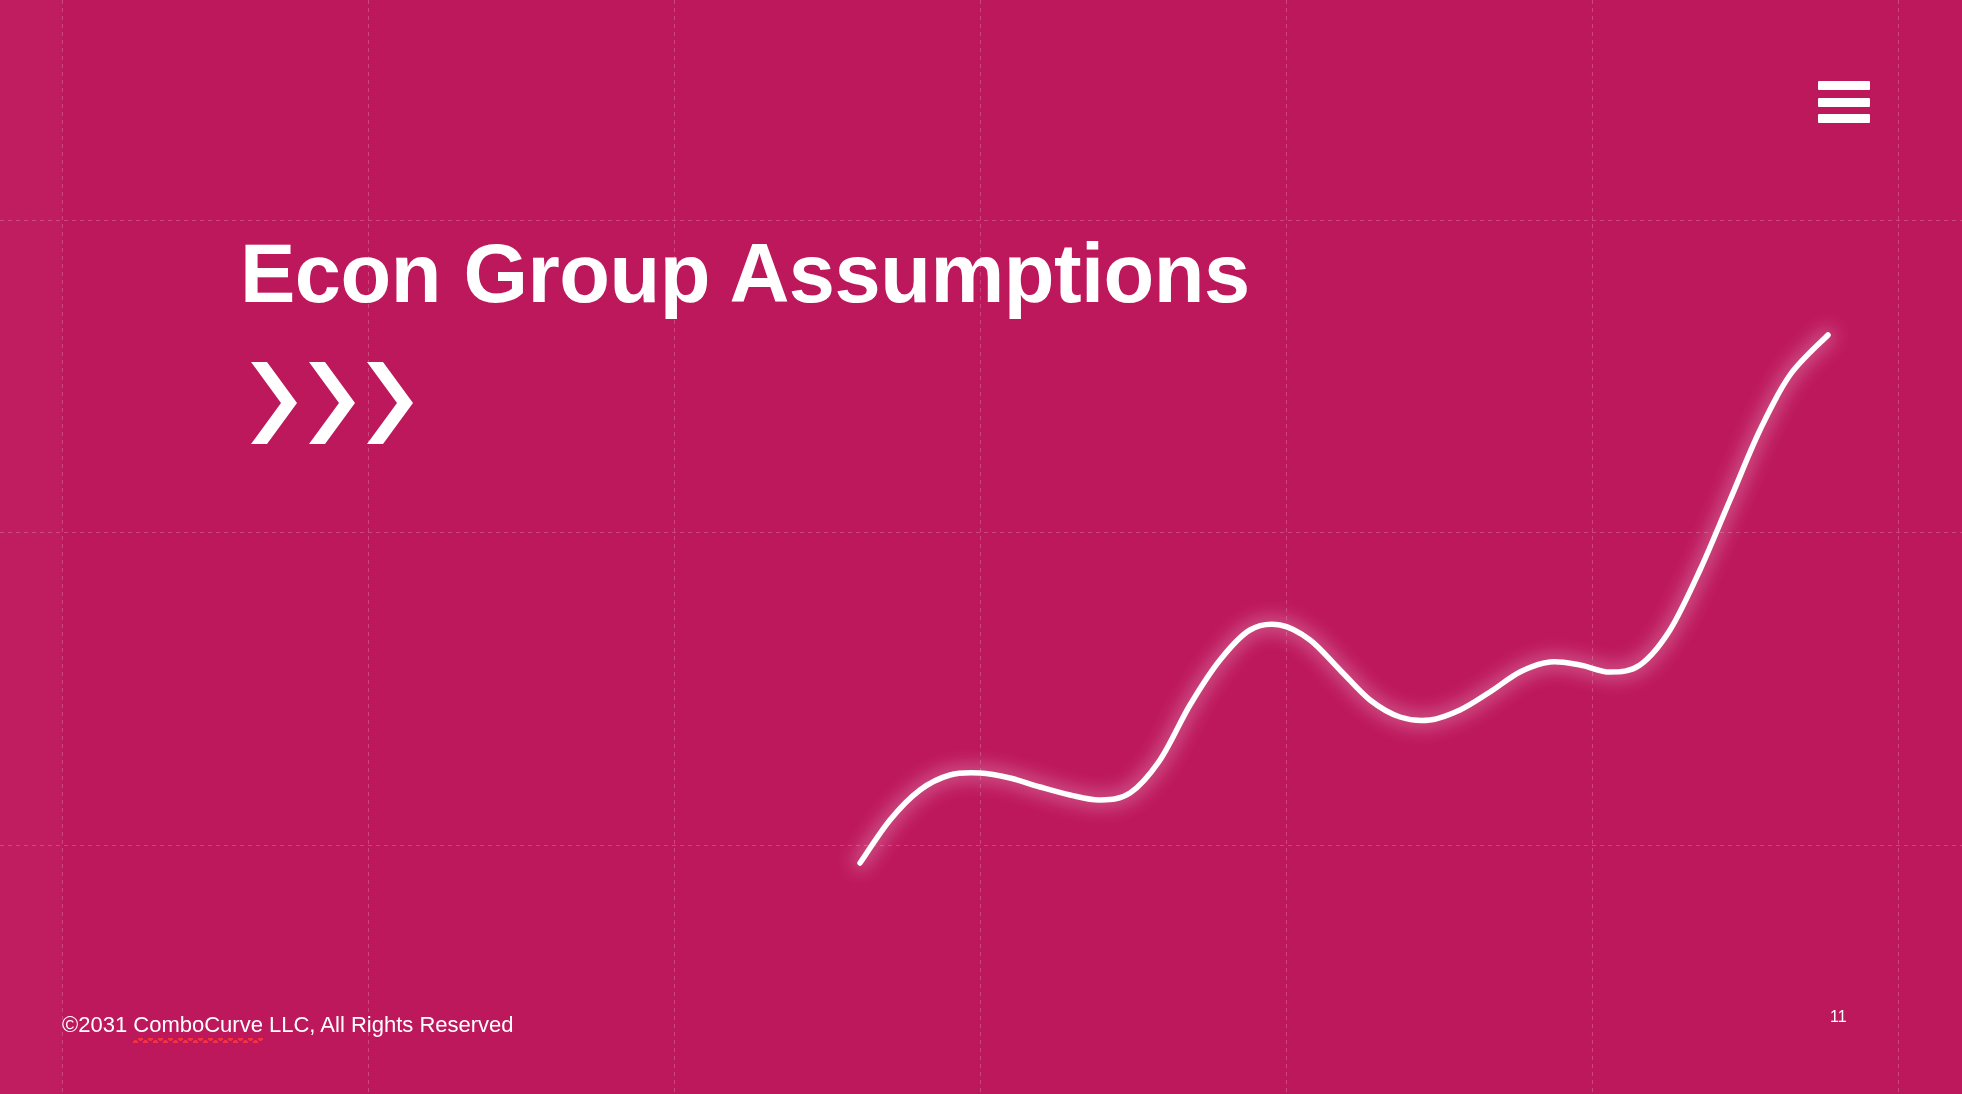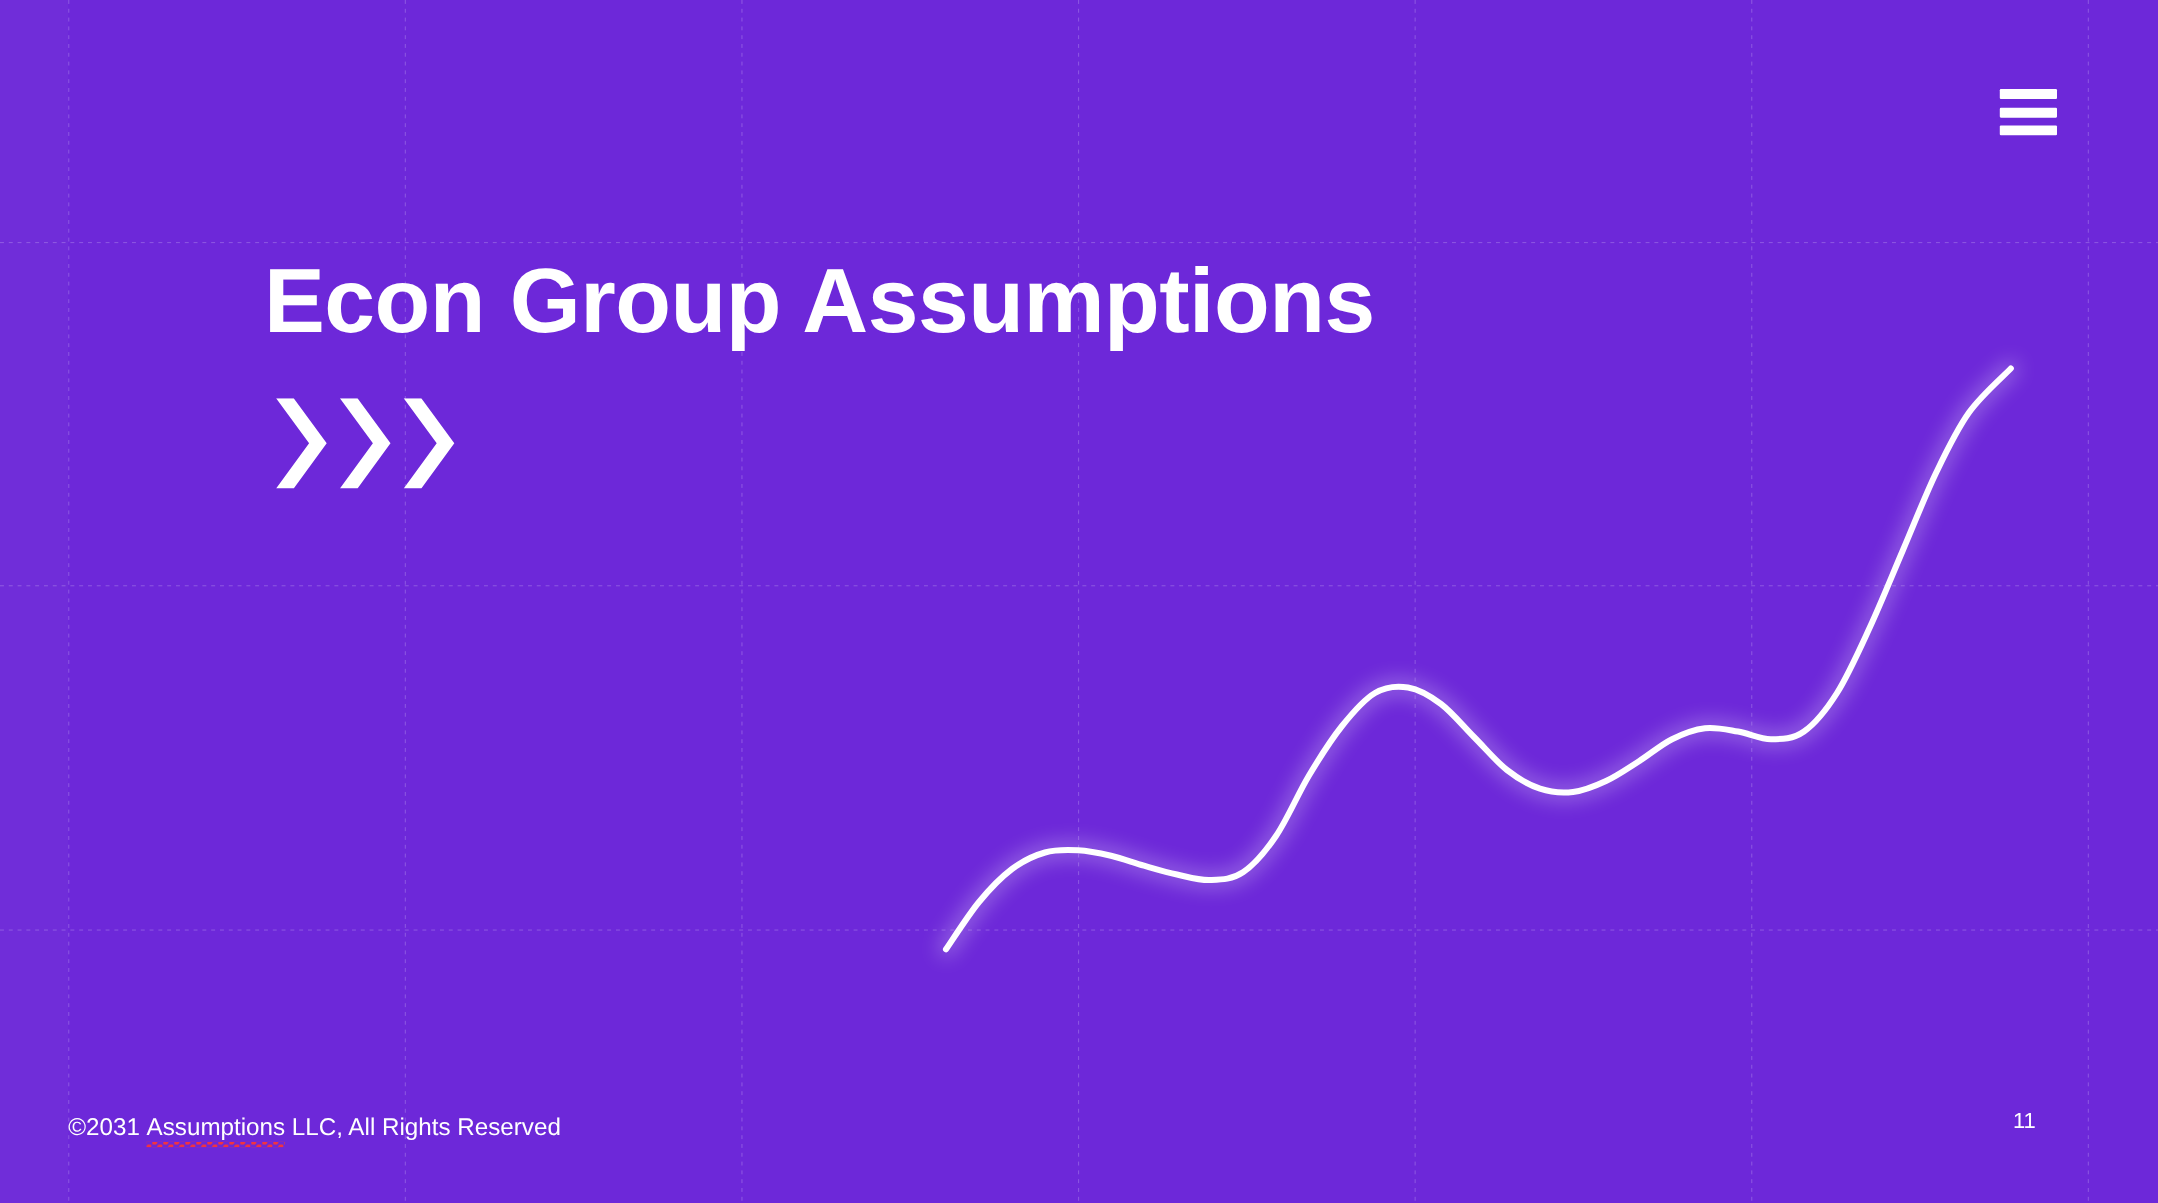--- a/index.html
+++ b/index.html
@@ -8,21 +8,21 @@
     background: #00bd85;
   }
   body {
     font-family: "Liberation Sans", sans-serif;
   }
 
   #slide {
     position: relative;
     width: 1962px;
     height: 1094px;
-    background: #6d28d9;
+    background: #be185d;
     overflow: hidden;
   }
 
   
   .grid-layer {
     position: absolute;
     inset: 0;
     pointer-events: none;
   }
   .grid-v {
@@ -153,21 +153,21 @@
     height: 5px;
     background-image: radial-gradient(circle at 2.5px 4.5px, #f4333d 2.2px, transparent 2.4px),
                       radial-gradient(circle at 7.5px 0.5px, #f4333d 2.2px, transparent 2.4px);
     background-size: 10px 5px;
     background-repeat: repeat-x;
   }
   .page-num {
     position: absolute;
     left: 1830px;
     top: 1008px;
-    font-size: 20px;
+    font-size: 16px;
     color: #ffffff;
   }
 </style>
 </head>
 <body>
 
 <div id="slide">
 
   <div class="grid-layer">
     <div class="band-left"></div>
@@ -204,18 +204,18 @@
     </svg>
     <svg class="chev" viewBox="0 0 54 82">
       <polygon points="4,0 20,0 50,41 20,82 4,82 34,41" fill="#ffffff"></polygon>
     </svg>
     <svg class="chev" viewBox="0 0 54 82">
       <polygon points="4,0 20,0 50,41 20,82 4,82 34,41" fill="#ffffff"></polygon>
     </svg>
   </div>
 
   <div class="footer-copy">
-    <span>©2031 </span><span class="wavy">Assumptions</span><span> LLC, All Rights Reserved</span>
+    <span>©2031 </span><span class="wavy">ComboCurve</span><span> LLC, All Rights Reserved</span>
   </div>
 
   <div class="page-num">11</div>
 
 </div>
 
 </body></html>

